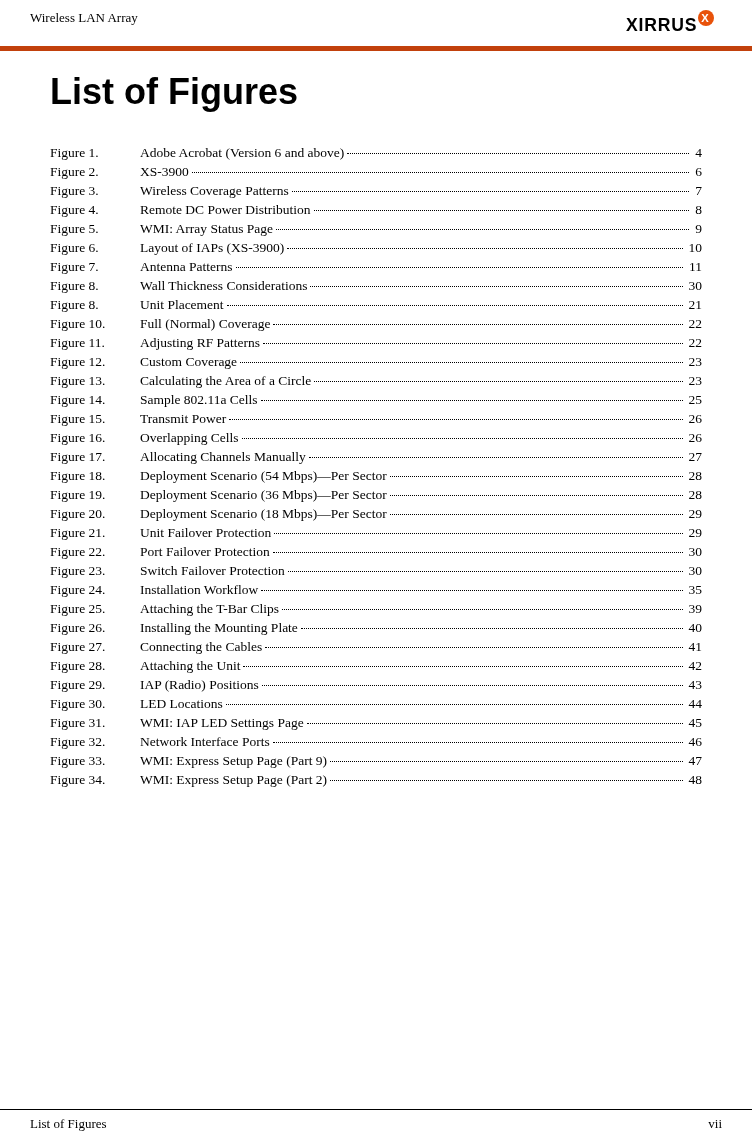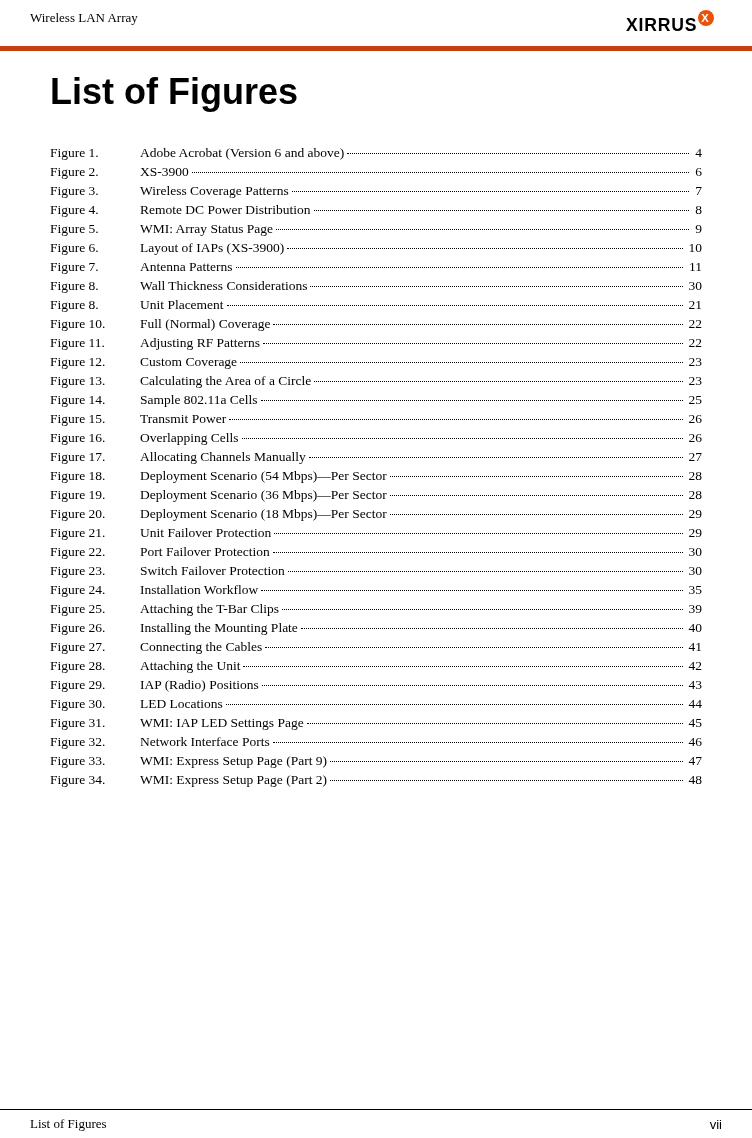--- a/index.html
+++ b/index.html
@@ -113,21 +113,21 @@
       background: #fff;
     }
 
     .footer-left {
       font-size: 13px;
       font-family: 'Times New Roman', Times, serif;
     }
 
     .footer-right {
       font-size: 13px;
-      font-family: Liberation Sans, sans-serif;
+      font-family: Liberation Serif, serif;
     }
   </style>
 </head>
 <body>
 
 <div>
   <div class="header">
     <span class="header-title">Wireless LAN Array</span>
     <div class="logo">
       <svg class="logo-svg" viewBox="0 0 120 35" xmlns="http://www.w3.org/2000/svg">

